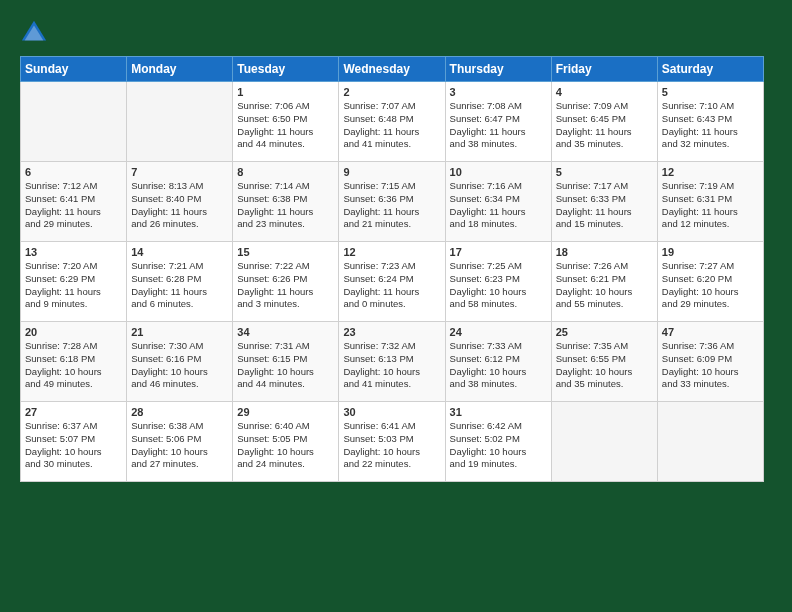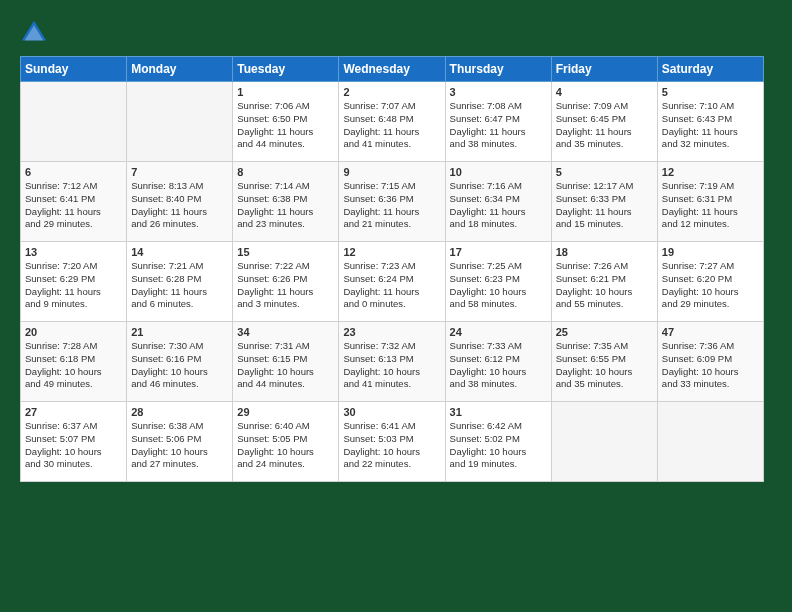--- a/index.html
+++ b/index.html
@@ -202,21 +202,21 @@
           </td>
           <td>
             <span class="day-num">10</span>
             <span class="cell-line">Sunrise: 7:16 AM</span>
             <span class="cell-line">Sunset: 6:34 PM</span>
             <span class="cell-line">Daylight: 11 hours</span>
             <span class="cell-line">and 18 minutes.</span>
           </td>
           <td>
             <span class="day-num">5</span>
-            <span class="cell-line">Sunrise: 12:17 AM</span>
+            <span class="cell-line">Sunrise: 7:17 AM</span>
             <span class="cell-line">Sunset: 6:33 PM</span>
             <span class="cell-line">Daylight: 11 hours</span>
             <span class="cell-line">and 15 minutes.</span>
           </td>
           <td>
             <span class="day-num">12</span>
             <span class="cell-line">Sunrise: 7:19 AM</span>
             <span class="cell-line">Sunset: 6:31 PM</span>
             <span class="cell-line">Daylight: 11 hours</span>
             <span class="cell-line">and 12 minutes.</span>

